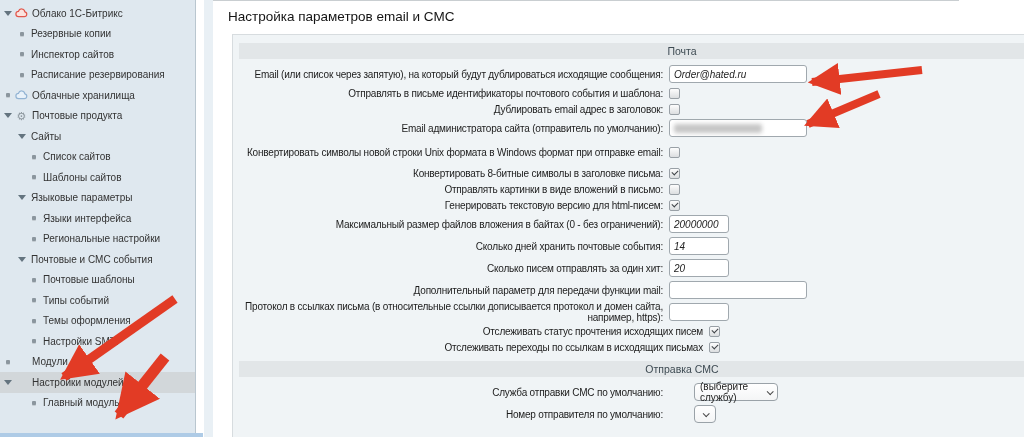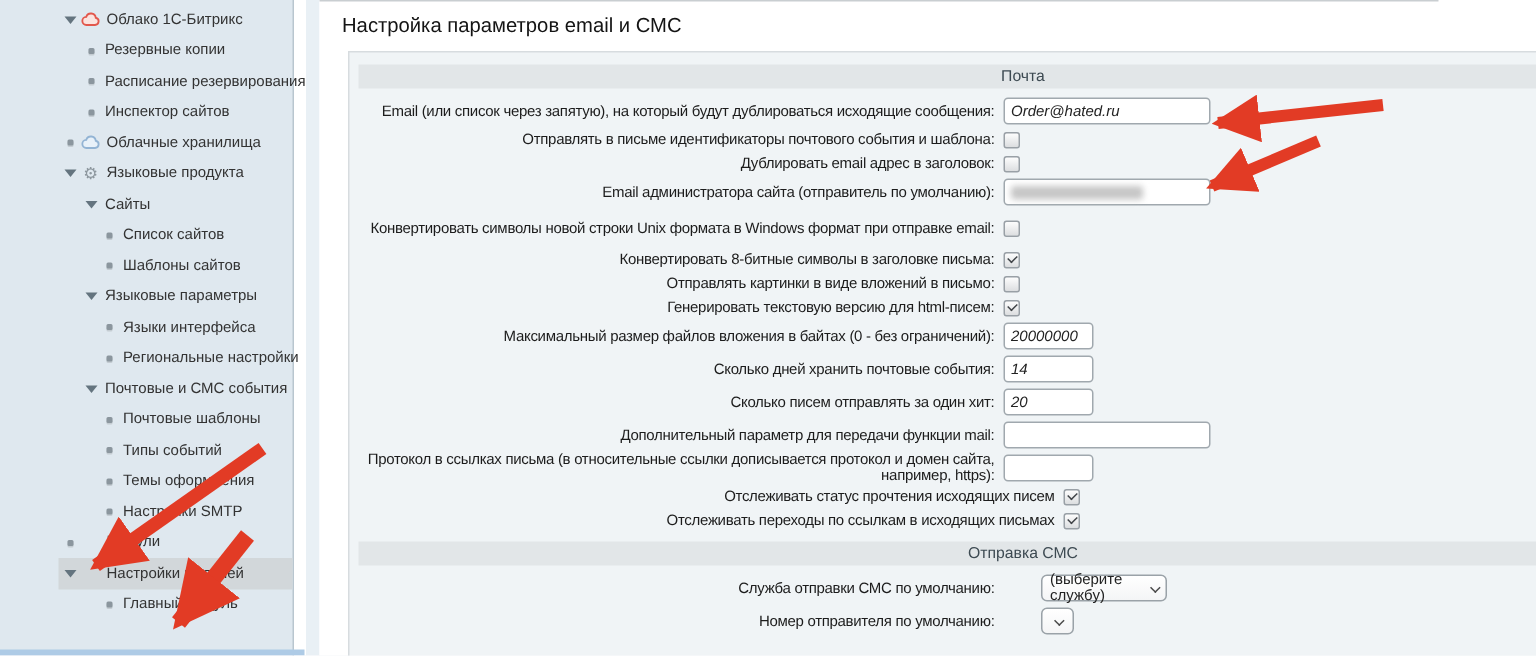--- a/index.html
+++ b/index.html
@@ -1,21 +1,21 @@
 <!DOCTYPE html>
 <html style="--arrow: #e23b25;"><head>
 <meta charset="utf-8">
 <style>
   * { box-sizing: border-box; margin: 0; padding: 0; }
   html,body { width:1024px; height:437px; overflow:hidden; }
   body { font-family:"Liberation Sans", sans-serif; background:#fff; position:relative; }
 
   
   .sidebar { position:absolute; left:0; top:0; width:196px; height:437px;
-             background:#dfe8ef; border-right:1px solid #b9c6cf; padding-top:3px;padding-left:39px; }
+             background:#dfe8ef; border-right:1px solid #b9c6cf; padding-top:3px; }
   .gutter  { position:absolute; left:204px; top:0; width:9px; height:437px; background:#e9f0f5; }
   .tree-row { height:20.5px; display:flex; align-items:center; cursor:pointer; }
   .tree-row.selected { background:#d2d7da; }
   .tree-row.lvl0 { padding-left:2px; }
   .tree-row.lvl1 { padding-left:16px; }
   .tree-row.lvl2 { padding-left:28px; }
   .marker { width:12px; display:flex; align-items:center; justify-content:center; flex:0 0 12px; }
   .marker.expanded { width:0;height:0; border-left:4px solid transparent; border-right:4px solid transparent;
                      border-top:5px solid #64747f; margin:0 2px; flex:0 0 8px; }
   .marker.bullet::before { content:""; display:block; width:4px; height:4px; background:#8b969e;
@@ -79,39 +79,39 @@
         </svg>
       </span>
       <span class="tlabel">Облако 1С-Битрикс</span>
     </div>
     <div class="tree-row lvl1">
       <span class="marker bullet"></span>
       <span class="tlabel">Резервные копии</span>
     </div>
     <div class="tree-row lvl1">
       <span class="marker bullet"></span>
+      <span class="tlabel">Инспектор сайтов</span>
+    </div>
+    <div class="tree-row lvl1">
+      <span class="marker bullet"></span>
       <span class="tlabel">Расписание резервирования</span>
-    </div>
-    <div class="tree-row lvl1">
-      <span class="marker bullet"></span>
-      <span class="tlabel">Инспектор сайтов</span>
     </div>
     <div class="tree-row lvl0">
       <span class="marker bullet"></span>
       <span class="ticon cloud-blue-icon">
         <svg width="13" height="10" viewBox="0 0 16 12">
           <path d="M4.5 10.5h7a3 3 0 0 0 .6-5.93A4 4 0 0 0 4.3 3.9 3.3 3.3 0 0 0 4.5 10.5z" fill="#e8f1f9" stroke="#93b4d4" stroke-width="1.5"></path>
         </svg>
       </span>
       <span class="tlabel">Облачные хранилища</span>
     </div>
     <div class="tree-row lvl0">
       <span class="marker expanded"></span>
       <span class="ticon gear-icon">⚙</span>
-      <span class="tlabel">Языковые продукта</span>
+      <span class="tlabel">Почтовые продукта</span>
     </div>
     <div class="tree-row lvl1">
       <span class="marker expanded"></span>
       <span class="tlabel">Сайты</span>
     </div>
     <div class="tree-row lvl2">
       <span class="marker bullet"></span>
       <span class="tlabel">Список сайтов</span>
     </div>
     <div class="tree-row lvl2">

